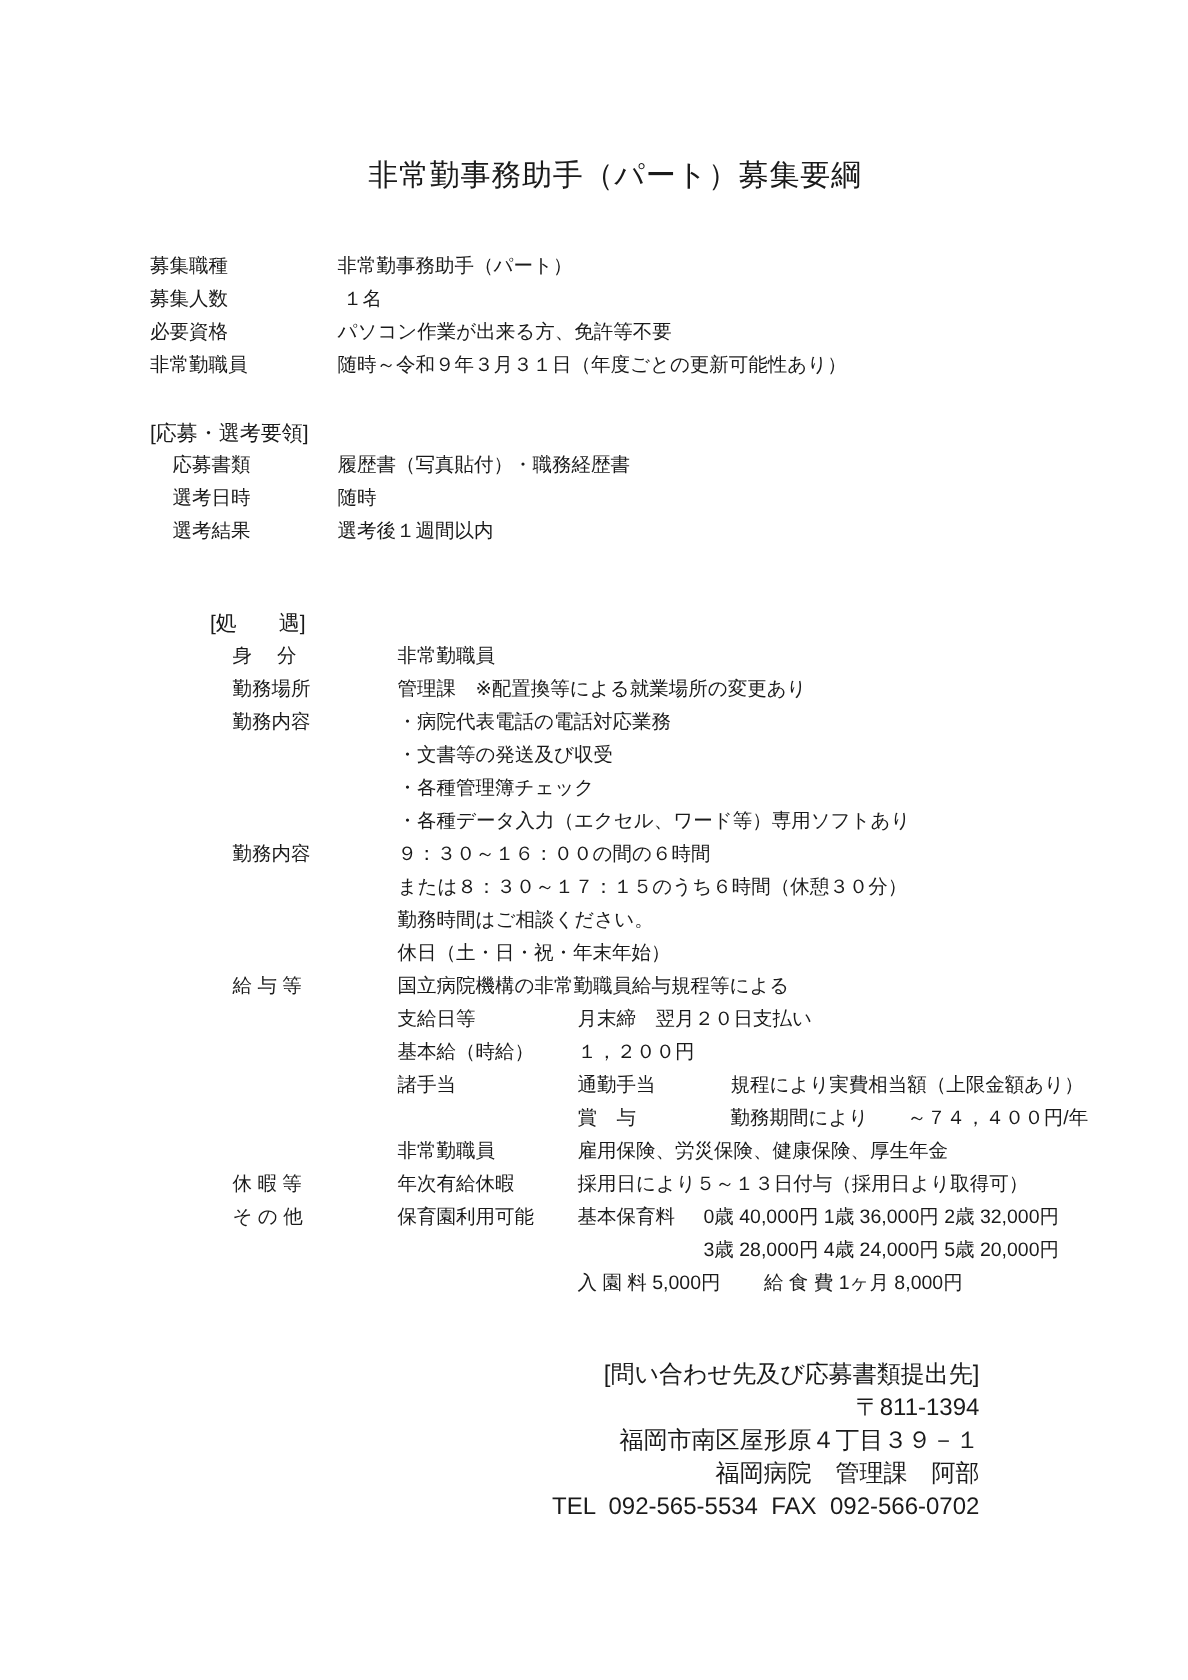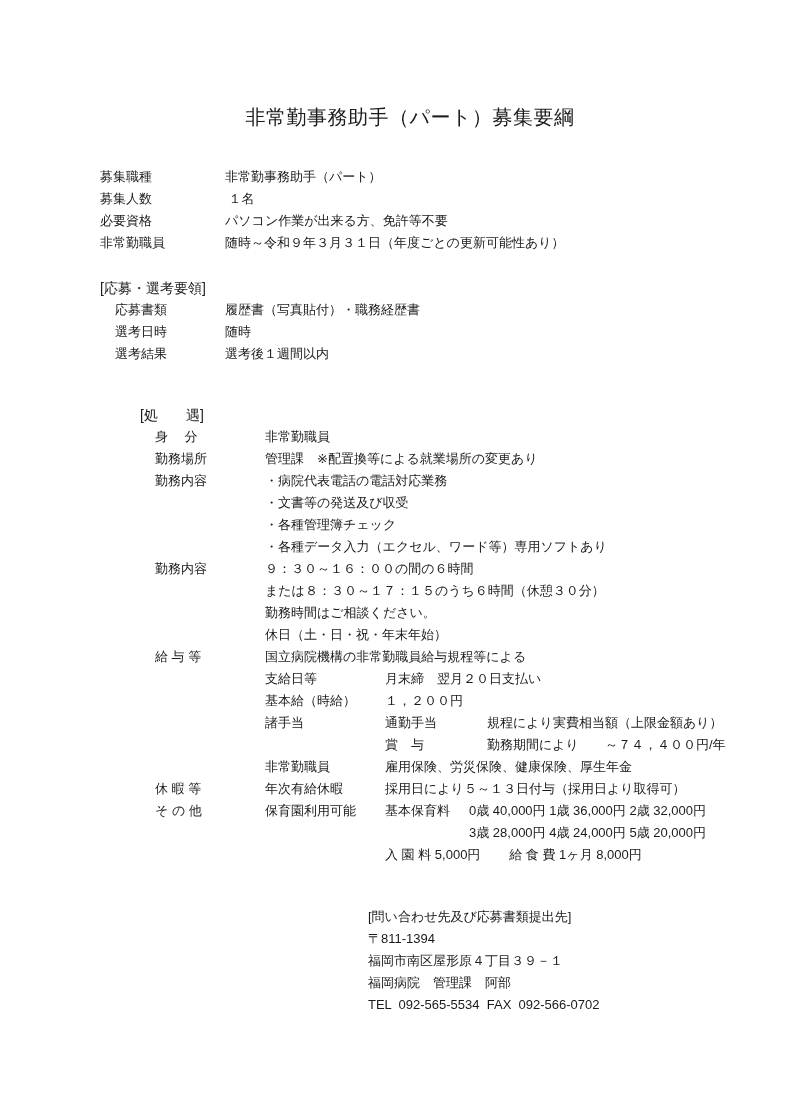--- a/index.html
+++ b/index.html
@@ -24,21 +24,21 @@
   .c2{white-space:pre;}
   .c2f{width:100px;flex:none;white-space:pre;}   
   .c3{white-space:pre;}
   .c3a{width:82px;flex:none;white-space:pre;}    
   .c3s{width:64px;flex:none;white-space:pre;}    
   .s1{top:166px;}
   .s2h{top:277px;left:100px;}
   .s2{top:299px;}
   .s3h{top:404px;left:100px;padding-left:40px;}
   .s3{top:426px;padding-left:40px;}
-  .contact{position:absolute;top:906px;left:368px;font-size:13px;line-height:22px;}
+  .contact{position:absolute;top:906px;left:368px;font-size:16px;line-height:22px;text-align:right;}
   .contact div{white-space:pre;height:22px;}
 </style>
 </head>
 <body>
 
 <div class="page">
 
   <div class="doc-title">非常勤事務助手（パート）募集要綱</div>
 
   <div class="block s1">

